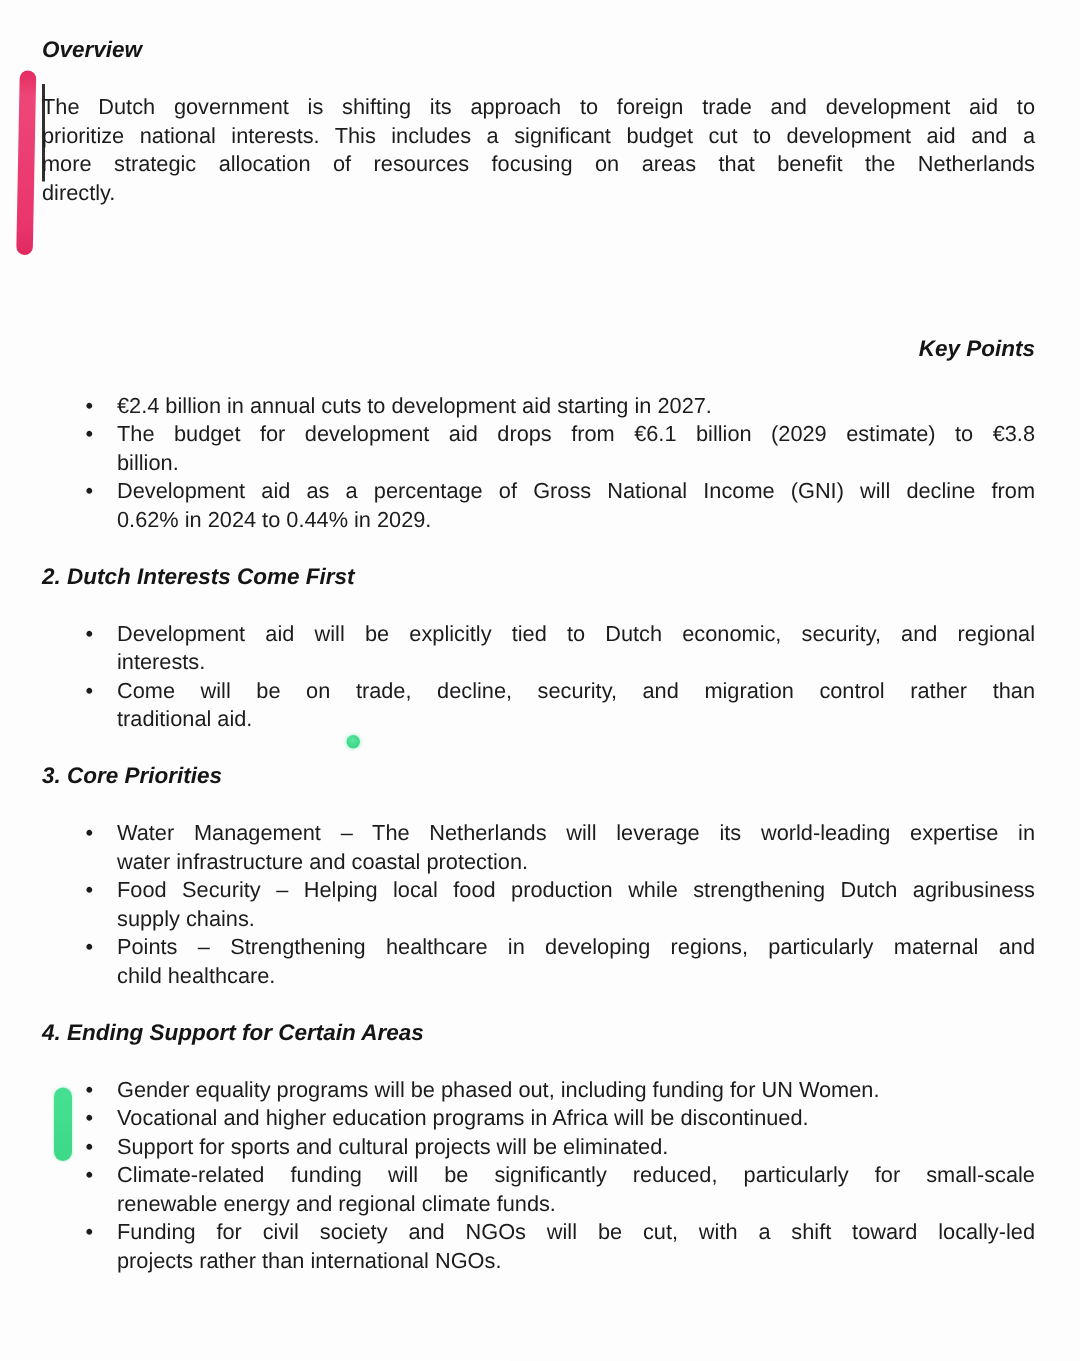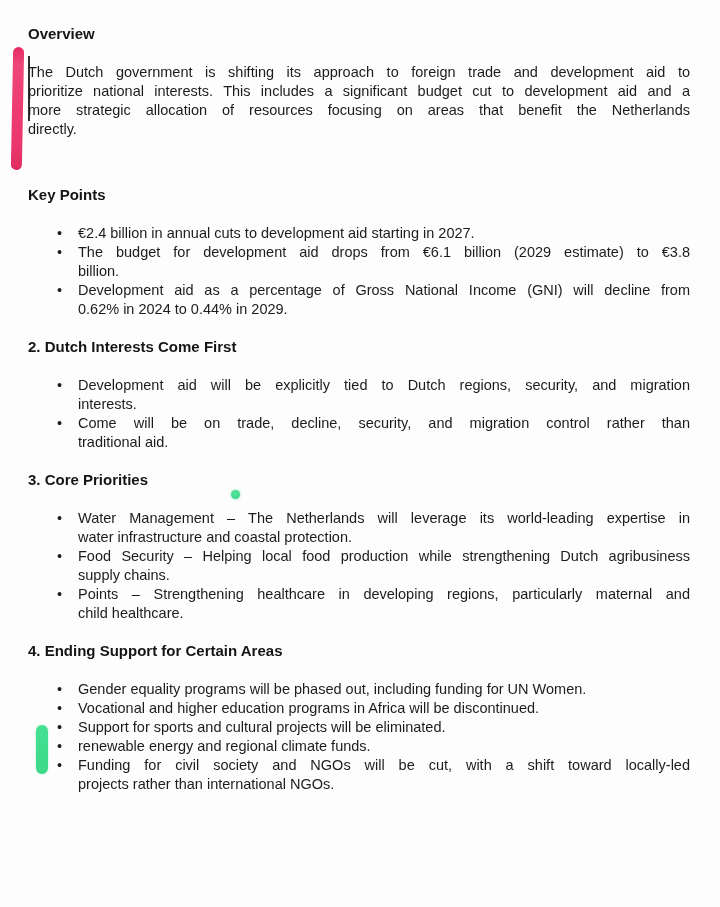--- a/index.html
+++ b/index.html
@@ -13,23 +13,24 @@
     color: #1c1c1e;
     box-sizing: border-box;
     padding: 25px 30px 0 28px;
   }
   .h {
     margin: 0;
     font-size: 15px;
     font-weight: 700;
     line-height: 17px;
     color: #151515;
+    font-style: italic;
   }
   .para { margin-top: 21px; position: relative; }
-  .kp   { margin-top: 47px; }
+  .kp   { margin-top: 85px; text-align: right; }
   .sec-h { margin-top: 19px; }
   .blist { margin-top: 21px; }
   .bullet { display: flex; align-items: flex-start; }
   .bdot {
     flex: 0 0 21px;
     margin-left: 29px;
     font-size: 14.5px;
     line-height: 19px;
     color: #1c1c1e;
   }
@@ -119,21 +120,21 @@
             </div>
           </div>
         </div>
       </section>
       <section>
         <h3 class="h sec-h">2. Dutch Interests Come First</h3>
         <div class="blist">
           <div class="bullet">
             <span class="bdot">•</span>
             <div class="btext">
-              <div class="ln j"><span>Development aid will be </span><b>explicitly tied to Dutch regions, security, and migration</b></div>
+              <div class="ln j"><span>Development aid will be </span><b>explicitly tied to Dutch economic, security, and regional</b></div>
               <div class="ln"><b>interests</b><span>.</span></div>
             </div>
           </div>
           <div class="bullet">
             <span class="bdot">•</span>
             <div class="btext">
               <div class="ln j"><span>Come will be on </span><b>trade, decline, security, and migration control</b><span> rather than</span></div>
               <div class="ln"><span>traditional aid.</span></div>
             </div>
           </div>
@@ -182,20 +183,21 @@
           </div>
           <div class="bullet">
             <span class="bdot">•</span>
             <div class="btext">
               <div class="ln"><b>Support for sports and cultural projects will be eliminated</b><span>.</span></div>
             </div>
           </div>
           <div class="bullet">
             <span class="bdot">•</span>
             <div class="btext">
+              <div class="ln j"><b>Climate-related funding will be significantly reduced</b><span>, particularly for small-scale</span></div>
               <div class="ln"><span>renewable energy and regional climate funds.</span></div>
             </div>
           </div>
           <div class="bullet">
             <span class="bdot">•</span>
             <div class="btext">
               <div class="ln j"><b>Funding for civil society and NGOs will be cut</b><span>, with a shift toward </span><b>locally-led</b></div>
               <div class="ln"><b>projects rather than international NGOs</b><span>.</span></div>
             </div>
           </div>

